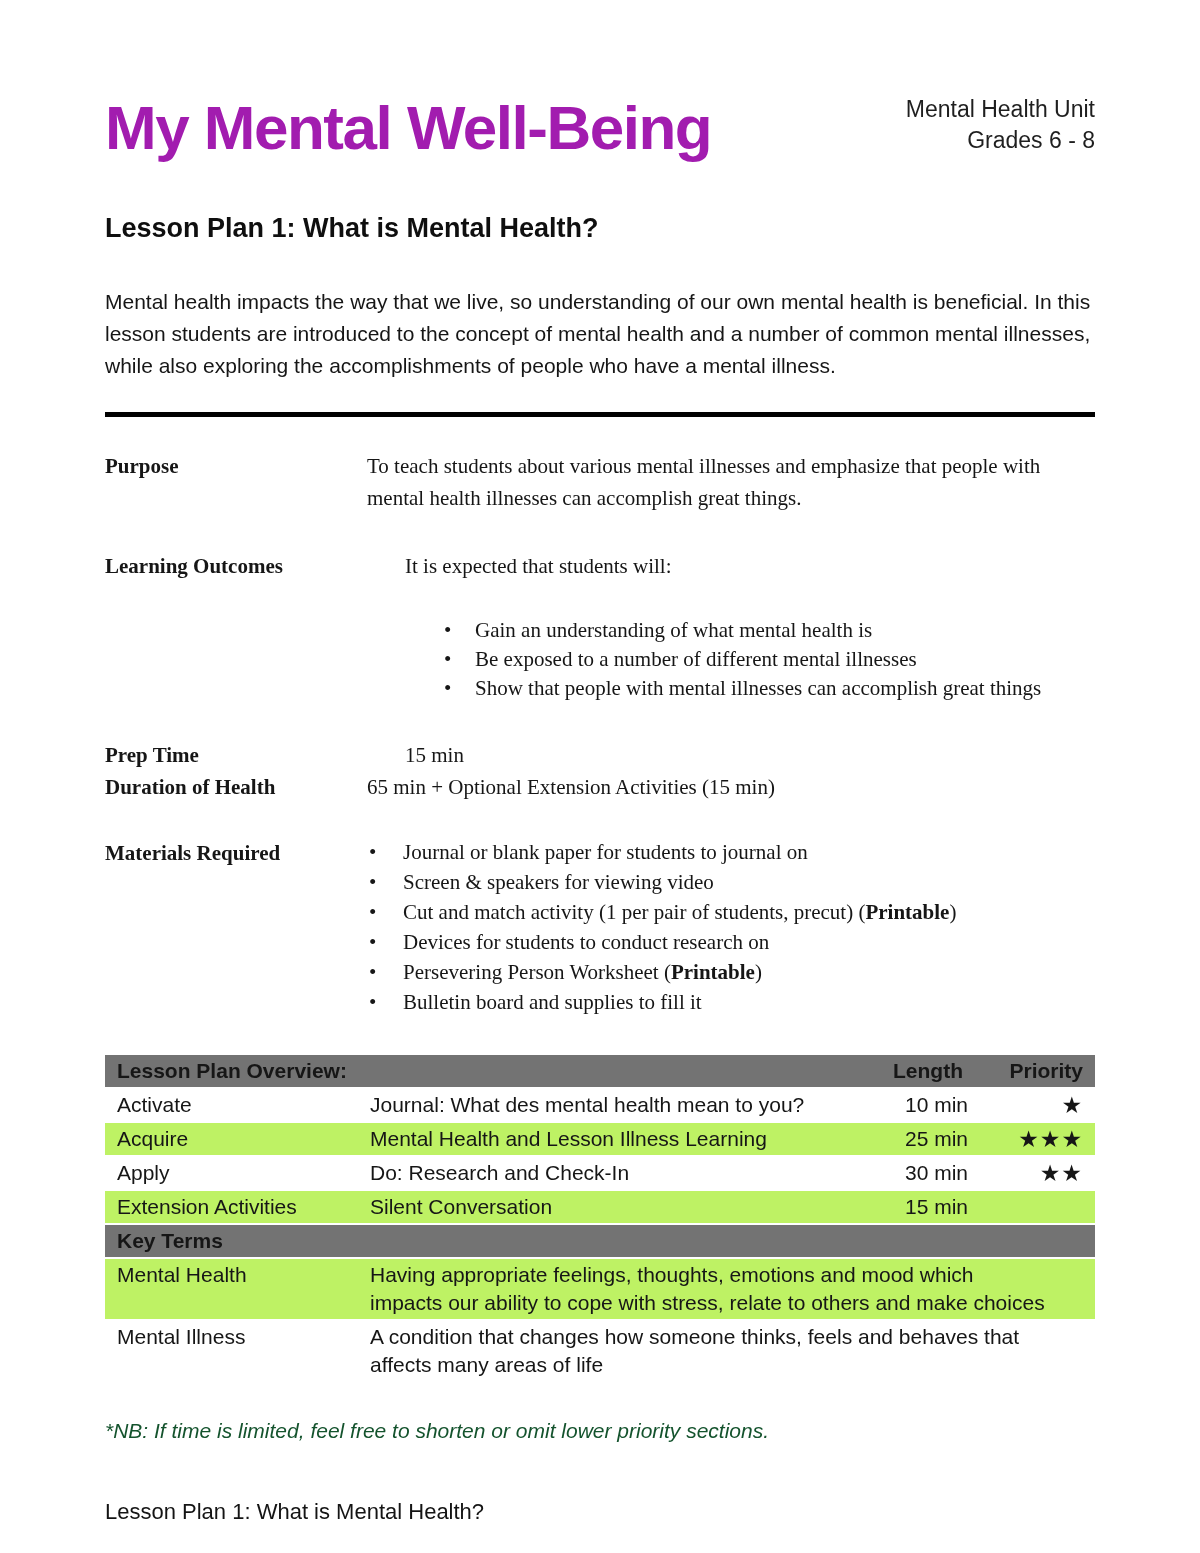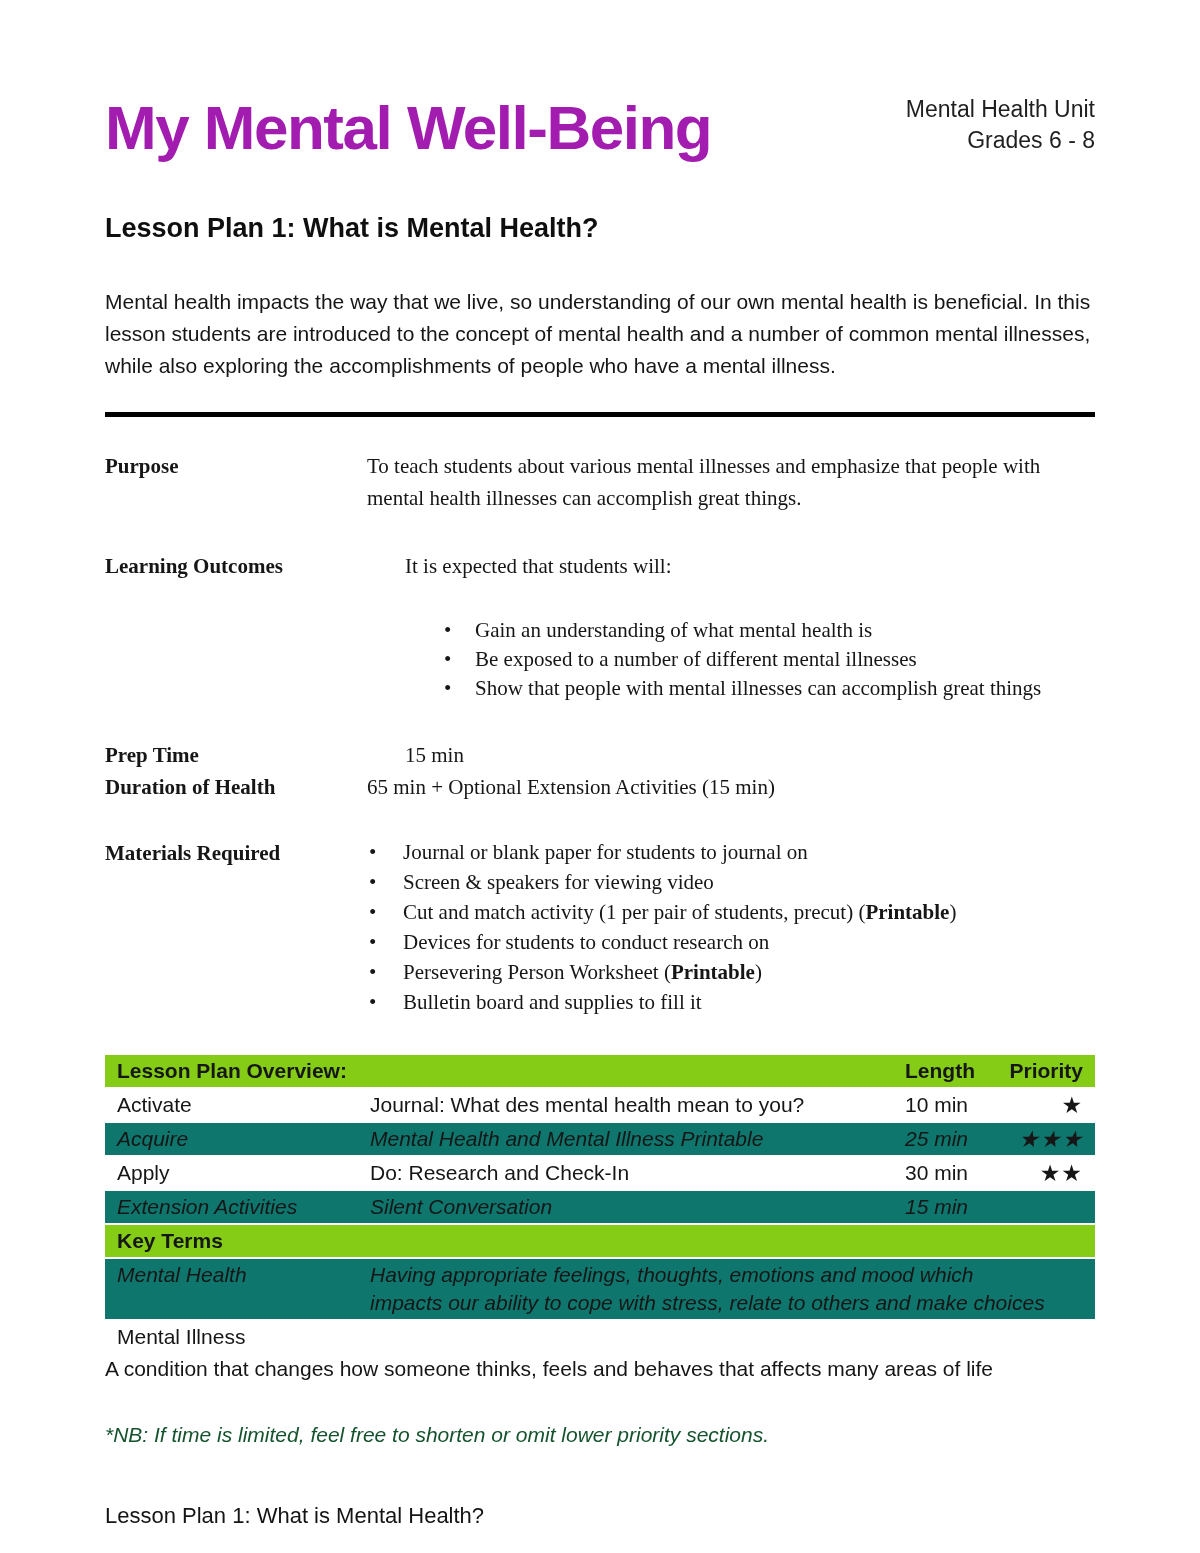--- a/index.html
+++ b/index.html
@@ -43,24 +43,24 @@
 
   
   ul.materials { list-style: none; padding-left: 2px; }
   ul.materials li { position: relative; padding-left: 34px; line-height: 30px; }
   ul.materials li::before { content: "\2022"; position: absolute; left: 0; }
   .bold-seg { font-weight: 700; }
 
   
   .table { margin-top: 38px; width: 990px; font-size: 21px; }
   .trow { display: flex; border-bottom: 2px solid #ffffff; }
-  .trow:last-child { border-bottom: none; flex-direction: column; }
+  .trow:last-child { border-bottom: none; }
   .trow > div { padding-top: 2px; padding-bottom: 2px; line-height: 28px; }
-  .dark { background: #84cc16; }
-  .gray { background: #0f766e; font-style: italic; }
+  .dark { background: #737373; gap: 12px; }
+  .gray { background: #bef264; }
   .thead .chead { flex: 1; font-weight: 700; padding-left: 12px; }
   .c1 { width: 265px; padding-left: 12px; flex-shrink: 0; }
   .c2 { flex: 1; }
   .c3 { width: 90px; flex-shrink: 0; }
   .c4 { width: 100px; flex-shrink: 0; text-align: right; padding-right: 12px; }
   .c3.hd, .c4.hd { font-weight: 700; }
   .stars { font-size: 23px; letter-spacing: 1px; }
   .keyterms-row > div { flex: 1; padding-left: 12px; font-weight: 700; }
   .cdef { flex: 1; padding-right: 44px; }
 
@@ -138,21 +138,21 @@
     </div>
 
     <div class="trow">
       <div class="c1">Activate</div>
       <div class="c2">Journal: What des mental health mean to you?</div>
       <div class="c3">10 min</div>
       <div class="c4 stars">★</div>
     </div>
     <div class="trow gray">
       <div class="c1">Acquire</div>
-      <div class="c2">Mental Health and Mental Illness Printable</div>
+      <div class="c2">Mental Health and Lesson Illness Learning</div>
       <div class="c3">25 min</div>
       <div class="c4 stars">★★★</div>
     </div>
     <div class="trow">
       <div class="c1">Apply</div>
       <div class="c2">Do: Research and Check-In</div>
       <div class="c3">30 min</div>
       <div class="c4 stars">★★</div>
     </div>
     <div class="trow gray">

